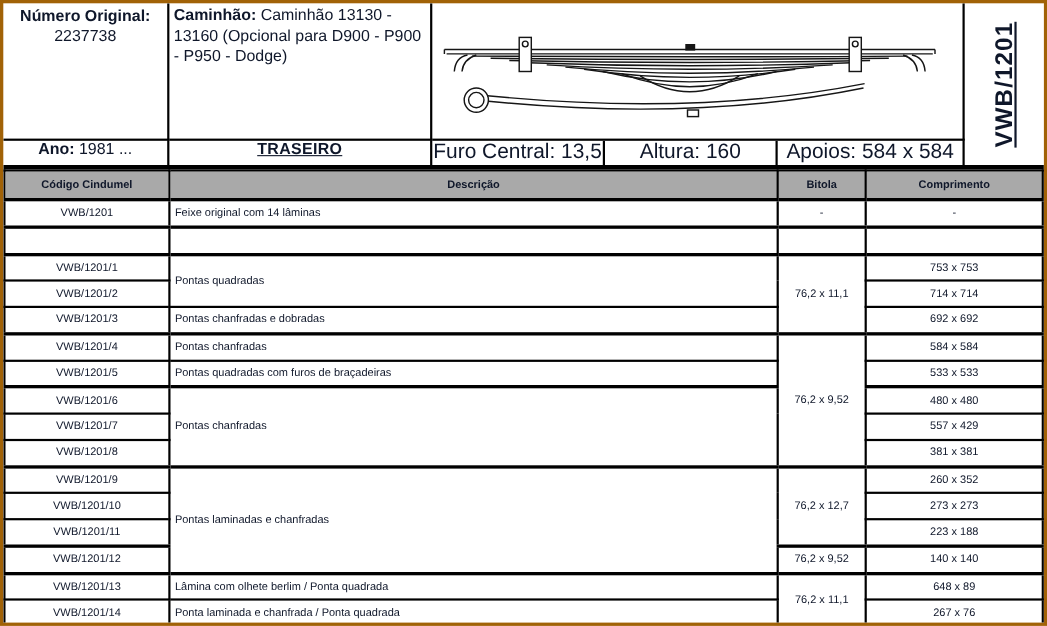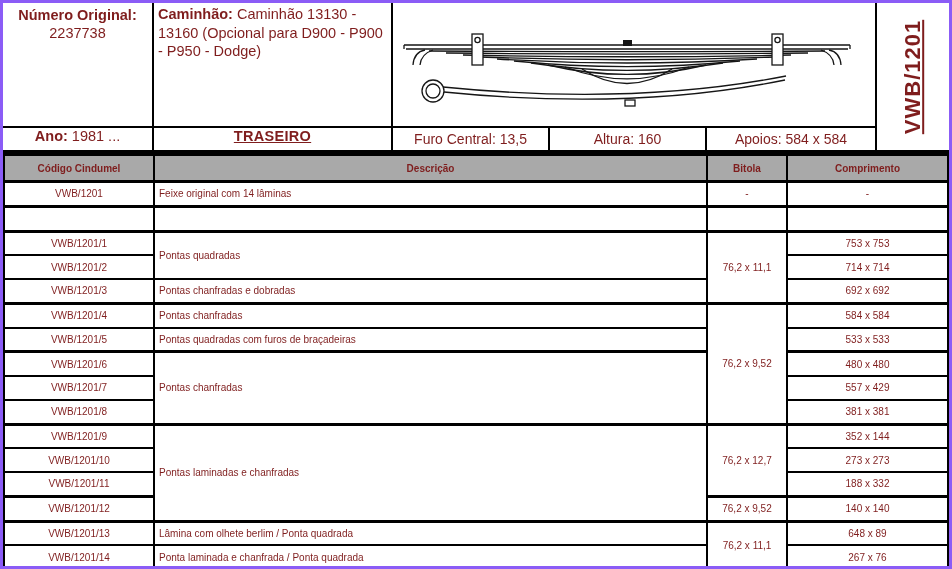--- a/index.html
+++ b/index.html
@@ -1,22 +1,22 @@
 <!DOCTYPE html>
 <html><head>
 <meta charset="utf-8">
 <style>
   html,body{margin:0;padding:0;background:#ffffff;}
   #page{
     position:relative;
     width:952px;height:569px;
     box-sizing:border-box;
-    border:3px solid #8b5cf6;
+    border:3px solid #a16207;
     background:#fff;
-    color:#7f1d1d;
+    color:#0f172a;
     font-family:"Liberation Sans","DejaVu Sans",sans-serif;
     overflow:hidden;
   }
   
   .top{
     display:grid;
     grid-template-columns:151px 239px 484px 1fr;
     grid-template-rows:125px 22px;
     height:147px;
   }
@@ -53,21 +53,21 @@
   .traseiro{font-weight:bold;text-decoration:underline;letter-spacing:.3px;}
   .subrow{
     display:grid;
     grid-template-columns:157px 157px 1fr;
     padding:0;
   }
   .subrow .sub{
     box-sizing:border-box;
     border-right:2px solid #000;
     display:flex;align-items:center;justify-content:center;
-    font-size:14px;
+    font-size:19px;
   }
   .subrow .sub:last-child{border-right:none;}
   
   .table-wrap{height:416px;border-top:4px solid #000;}
   table{
     border-collapse:collapse;
     table-layout:fixed;
     width:100%;height:100%;
   }
   th,td{
@@ -227,29 +227,29 @@
           <td class="c">557 x 429</td>
         </tr>
         <tr>
           <td class="c">VWB/1201/8</td>
           <td class="c">381 x 381</td>
         </tr>
         <tr class="thick">
           <td class="c">VWB/1201/9</td>
           <td class="l" rowspan="4">Pontas laminadas e chanfradas</td>
           <td class="c" rowspan="3">76,2 x 12,7</td>
-          <td class="c">352 x 144</td>
+          <td class="c">260 x 352</td>
         </tr>
         <tr>
           <td class="c">VWB/1201/10</td>
           <td class="c">273 x 273</td>
         </tr>
         <tr>
           <td class="c">VWB/1201/11</td>
-          <td class="c">188 x 332</td>
+          <td class="c">223 x 188</td>
         </tr>
         <tr class="thick">
           <td class="c">VWB/1201/12</td>
           <td class="c">76,2 x 9,52</td>
           <td class="c">140 x 140</td>
         </tr>
         <tr class="thick">
           <td class="c">VWB/1201/13</td>
           <td class="l">Lâmina com olhete berlim / Ponta quadrada</td>
           <td class="c" rowspan="2">76,2 x 11,1</td>

